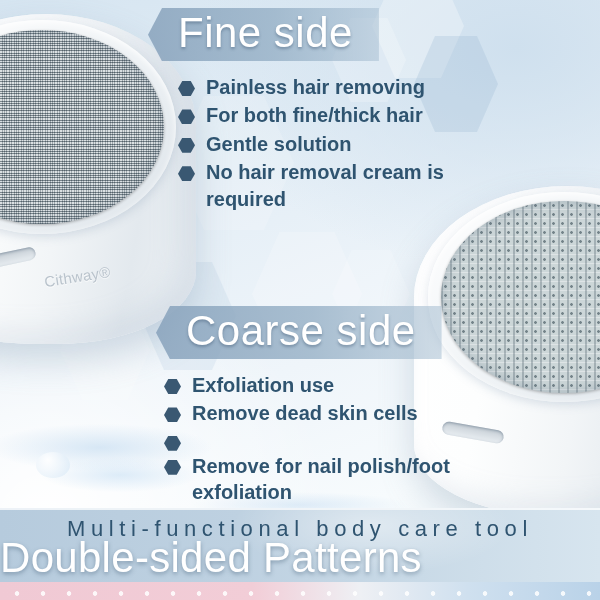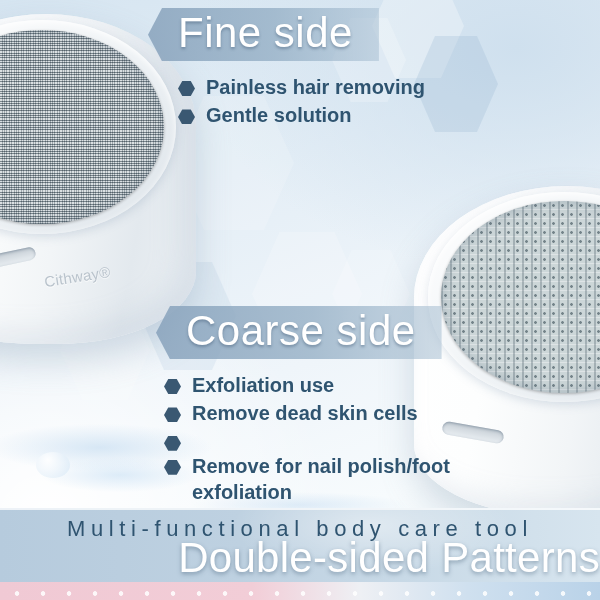--- a/index.html
+++ b/index.html
@@ -129,21 +129,21 @@
     background-image:radial-gradient(circle, rgba(255,255,255,.85) 0 2px, rgba(255,255,255,0) 2.6px);
     background-size:26px 17px;
     background-position:4px 3px;
   }
   .tagline{
     position:absolute;left:0;right:0;top:8px;text-align:center;
     color:#2f5470;font-size:22px;letter-spacing:5.6px;
     white-space:nowrap;
   }
   .bigtitle{
-    position:absolute;left:0;right:0;top:26px;text-align:right;
+    position:absolute;left:0;right:0;top:26px;text-align:left;
     color:#ffffff;font-size:42px;font-weight:400;letter-spacing:.3px;
     white-space:nowrap;
     text-shadow:0 2px 4px rgba(70,95,120,.50);
   }
 </style>
 </head>
 <body>
 
 <div id="poster">
 
@@ -182,21 +182,29 @@
     </div>
   </div>
 
   <div class="blist" style="left:178px;top:74px;">
     <div class="brow">
       <span class="bhex"></span>
       <span class="btext">Painless hair removing</span>
     </div>
     <div class="brow">
       <span class="bhex"></span>
+      <span class="btext">For both fine/thick hair</span>
+    </div>
+    <div class="brow">
+      <span class="bhex"></span>
       <span class="btext">Gentle solution</span>
+    </div>
+    <div class="brow">
+      <span class="bhex"></span>
+      <span class="btext">No hair removal cream is required</span>
     </div>
   </div>
 
   <div class="head-wrap" style="left:156px;top:306px;">
     <div class="head-band">
       <div class="head-text">Coarse side</div>
     </div>
   </div>
 
   <div class="blist" style="left:164px;top:372px;">

